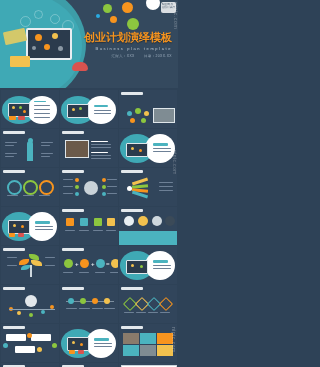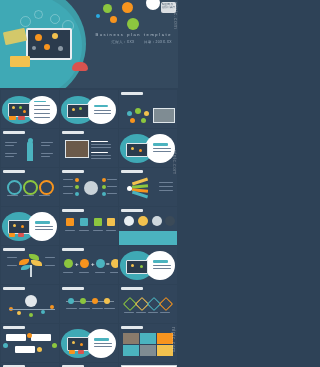--- a/index.html
+++ b/index.html
@@ -126,20 +126,21 @@
       <div class="coin" style="left:4px;top:16px;width:4px;height:4px;background:#8a97a3;"></div>
     </div>
     <div class="mon-stand"></div>
     <div class="mon-base"></div>
 
     <div class="bill" style="left:4px;top:30px;width:22px;height:13px;transform:rotate(-12deg);background:#d3c86a;"></div>
     <div class="bill" style="left:10px;top:56px;width:20px;height:11px;background:#f2c14e;"></div>
     <div class="mouse"></div>
 
     <div class="title-wrap">
+      <div class="t-sub">创业计划演绎模板</div>
       <div class="t-en">Business  plan  template</div>
       <div class="t-meta">
         <span>汇报人：XXX</span>
         <span>日期：20XX.XX</span>
       </div>
     </div>
 
     <div class="wm-v">nipic.com</div>
     <div class="wm-badge">昵图网 原创设计稿件</div>
   </div>

